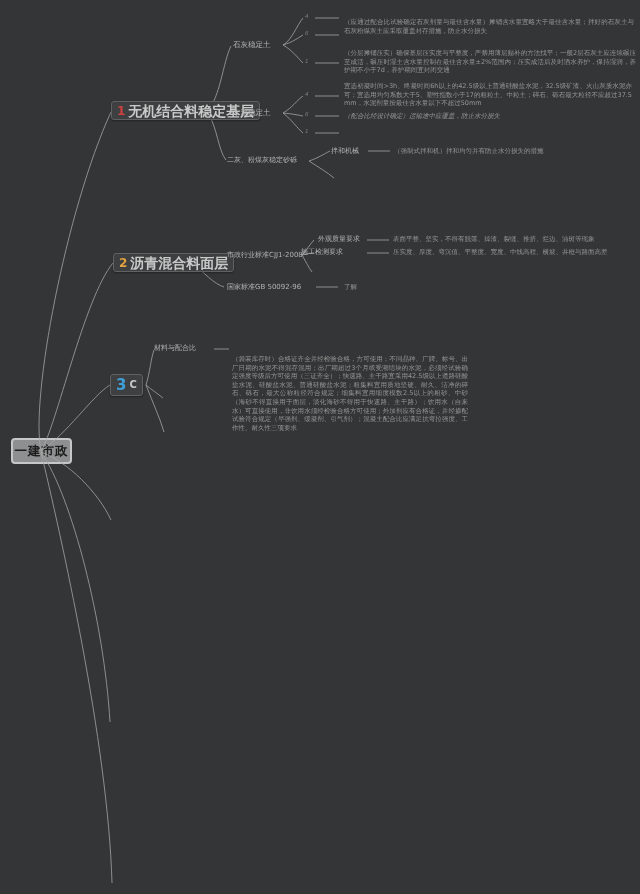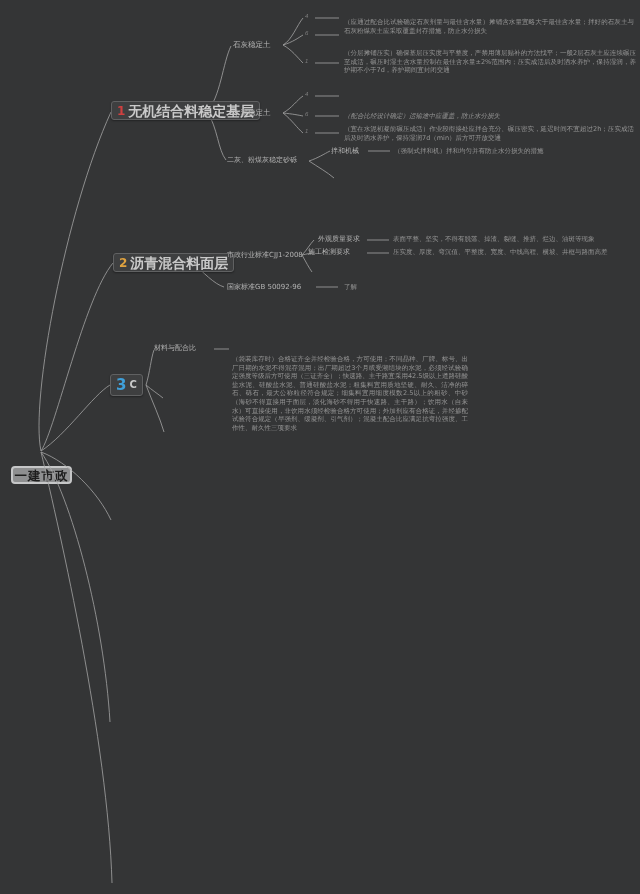--- a/index.html
+++ b/index.html
@@ -8,26 +8,25 @@
     background:#343536;
     overflow:hidden;position:relative;
     font-family:"DejaVu Sans","Liberation Sans",sans-serif;
   }
   #canvas{position:absolute;left:0;top:0;width:640px;height:894px;}
   svg.edges{position:absolute;left:0;top:0;z-index:2;pointer-events:none;}
   .node{position:absolute;box-sizing:border-box;white-space:nowrap;}
   
   .root-box{
     z-index:1;
-    left:11px;top:438px;width:61px;height:18px;
+    left:11px;top:438px;width:61px;height:26px;
     background:#8e8f90;border:2px solid #c6c7c8;border-radius:4px;
     color:#1d1d1d;font-size:12.5px;font-weight:bold;
-    display:flex;justify-content:center;
+    display:flex;align-items:center;justify-content:center;
     letter-spacing:1px;
-    margin-top:28px;
   }
   
   .branch-box{
     z-index:3;
     background:#3e3f40;border:1px solid #606162;border-radius:3px;
     box-shadow:0 1px 2px rgba(0,0,0,.35);
     display:flex;align-items:center;gap:3px;
     padding:2px 5px;
   }
   .branch-num{font-size:12px;font-weight:bold;line-height:1;}
@@ -119,35 +118,35 @@
   <div class="node marker" style="left:305px;top:14px;">4</div>
   <div class="node marker" style="left:305px;top:31px;">6</div>
   <div class="node marker" style="left:305px;top:59px;">1</div>
   <div class="node marker" style="left:305px;top:92px;">4</div>
   <div class="node marker" style="left:305px;top:112px;">6</div>
   <div class="node marker" style="left:305px;top:129px;">1</div>
 
   <div class="node item-text" style="left:344px;top:18px;width:290px;">（应通过配合比试验确定石灰剂量与最佳含水量）摊铺含水量宜略大于最佳含水量；拌好的石灰土与石灰粉煤灰土应采取覆盖封存措施，防止水分损失</div>
   <div class="node item-text" style="left:344px;top:49px;width:292px;">（分层摊铺压实）确保基层压实度与平整度，严禁用薄层贴补的方法找平；一般2层石灰土应连续碾压至成活，碾压时湿土含水量控制在最佳含水量±2%范围内；压实成活后及时洒水养护，保持湿润，养护期不小于7d，养护期间宜封闭交通</div>
 
+  <div class="node item-text" style="left:344px;top:82px;width:288px;">宜选初凝时间&gt;3h、终凝时间6h以上的42.5级以上普通硅酸盐水泥，32.5级矿渣、火山灰质水泥亦可；宜选用均匀系数大于5、塑性指数小于17的粗粒土、中粒土；碎石、砾石最大粒径不应超过37.5mm，水泥剂量按最佳含水量以下不超过50mm</div>
   <div class="node item-text" style="left:344px;top:112px;width:200px;font-style:italic;">（配合比经设计确定）运输途中应覆盖，防止水分损失</div>
-  <div class="node item-text" style="left:344px;top:125px;width:290px;">（宜在水泥初凝前碾压成活）作业段衔接处应拌合充分、碾压密实，延迟时间不宜超过2h；压实成活后及时洒水养护，保持湿润7d（min）后方可开放交通</div>
 
   <div class="node small-label" style="left:331px;top:148px;">拌和机械</div>
   <div class="node item-text" style="left:394px;top:147px;width:230px;">（强制式拌和机）拌和均匀并有防止水分损失的措施</div>
 
   <div class="node branch-box" id="b2">
     <span class="branch-num" style="color:#dfa23f">2</span>
     <span class="branch-label">沥青混合料面层</span>
   </div>
 
   <div class="node small-label" style="left:227px;top:252px;">市政行业标准CJJ1-2008</div>
   <div class="node small-label" style="left:318px;top:236px;">外观质量要求</div>
   <div class="node item-text" style="left:393px;top:235px;width:235px;">表面平整、坚实，不得有脱落、掉渣、裂缝、推挤、烂边、油斑等现象</div>
-  <div class="node small-label" style="left:308px;top:249px;">施工检测要求</div>
+  <div class="node small-label" style="left:301px;top:249px;">施工检测要求</div>
   <div class="node item-text" style="left:393px;top:248px;width:235px;">压实度、厚度、弯沉值、平整度、宽度、中线高程、横坡、井框与路面高差</div>
 
   <div class="node small-label" style="left:227px;top:284px;">国家标准GB 50092-96</div>
   <div class="node item-text" style="left:344px;top:283px;width:60px;">了解</div>
 
   <div class="node branch-box" id="b3">
     <span class="branch-num" style="color:#3f9fd8">3</span>
     <span class="branch-label">C</span>
   </div>
 

